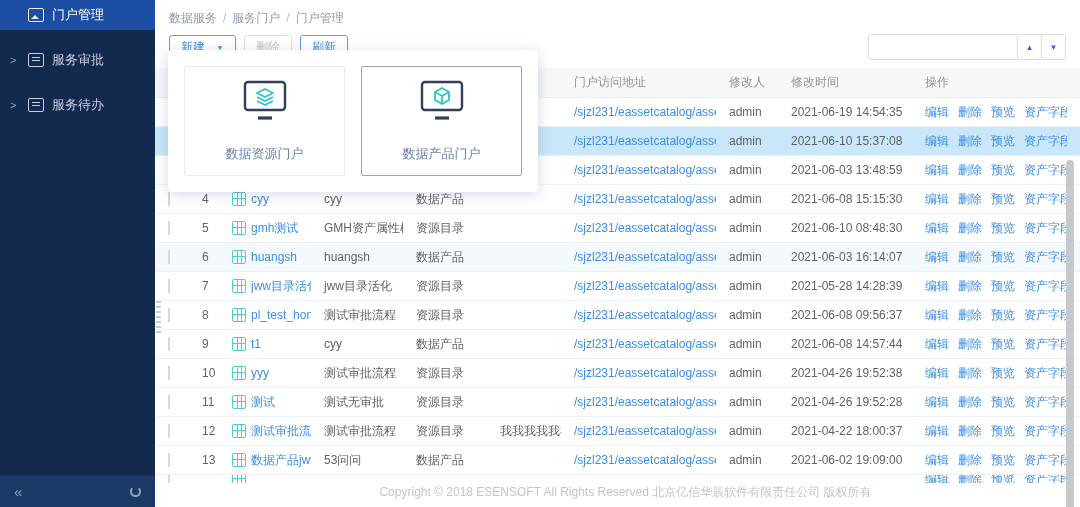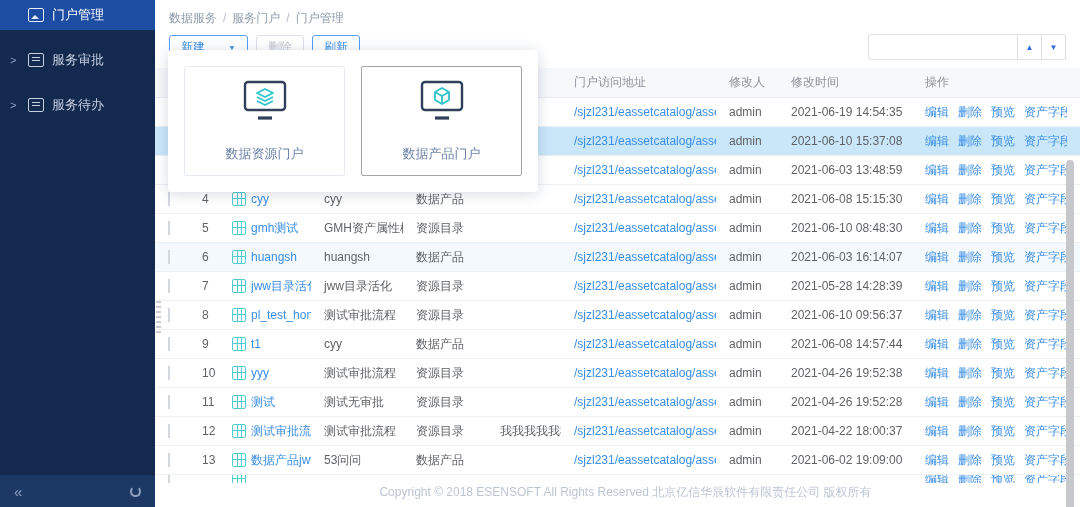--- a/index.html
+++ b/index.html
@@ -27,21 +27,21 @@
   .collapse-glyph { font-size:15px; cursor:pointer; }
   .refresh-arc { width:11px; height:11px; border:2px solid #8fa0c0; border-radius:50%;
       border-top-color:transparent; cursor:pointer; }
 
   
   .content { position:absolute; left:155px; top:0; width:925px; height:507px; background:#fff; }
   .breadcrumb { padding:10px 0 0 14px; color:#8e9aab; }
   .breadcrumb .sep { margin:0 6px; color:#b4bccc; }
   .toolbar { display:flex; gap:8px; padding:8px 0 0 14px; }
   .btn { height:25px; padding:0 11px; background:#fff; border:1px solid #5a9cf8; border-radius:3px;
-      color:#3a8ee6; font-size:12px; display:flex; align-items:center; gap:23px; cursor:pointer; }
+      color:#3a8ee6; font-size:12px; display:flex; align-items:center; gap:11px; cursor:pointer; }
   .btn.disabled { border-color:#dcdfe6; color:#c0c4cc; cursor:default; }
   .btn .caret { font-size:8px; transform:scaleY(.8); }
 
   .searchbox { position:absolute; right:14px; top:34px; display:flex; }
   .searchbox input { width:150px; height:26px; border:1px solid #dcdfe6; border-radius:3px 0 0 3px;
       padding:0 8px; outline:none; font-size:12px; }
   .searchbox .sbtn { width:24px; height:26px; border:1px solid #dcdfe6; border-left:none; background:#fff;
       color:#2d6bd8; font-size:8px; display:flex; align-items:center; justify-content:center; cursor:pointer; }
   .searchbox .sbtn:last-child { border-radius:0 3px 3px 0; }
 
@@ -298,21 +298,21 @@
     <span class="cell c-seq">8</span>
     <span class="cell c-name">
       <span class="grid-icon"></span>
       <a class="link">pl_test_home</a>
     </span>
     <span class="cell c-sub">测试审批流程</span>
     <span class="cell c-type">资源目录</span>
     <span class="cell c-desc"></span>
     <span class="cell c-url"><a class="link">/sjzl231/eassetcatalog/asset...</a></span>
     <span class="cell c-mod">admin</span>
-    <span class="cell c-time">2021-06-10 09:56:37</span>
+    <span class="cell c-time">2021-06-08 09:56:37</span>
     <span class="cell c-act">
               <a class="action-link">编辑</a>
               <a class="action-link">删除</a>
               <a class="action-link">预览</a>
               <a class="action-link">资产字段</a>
             </span>
   </div>
           <div class="trow">
     <span class="cell c-cb"><span class="checkbox"></span></span>
     <span class="cell c-seq">9</span>

